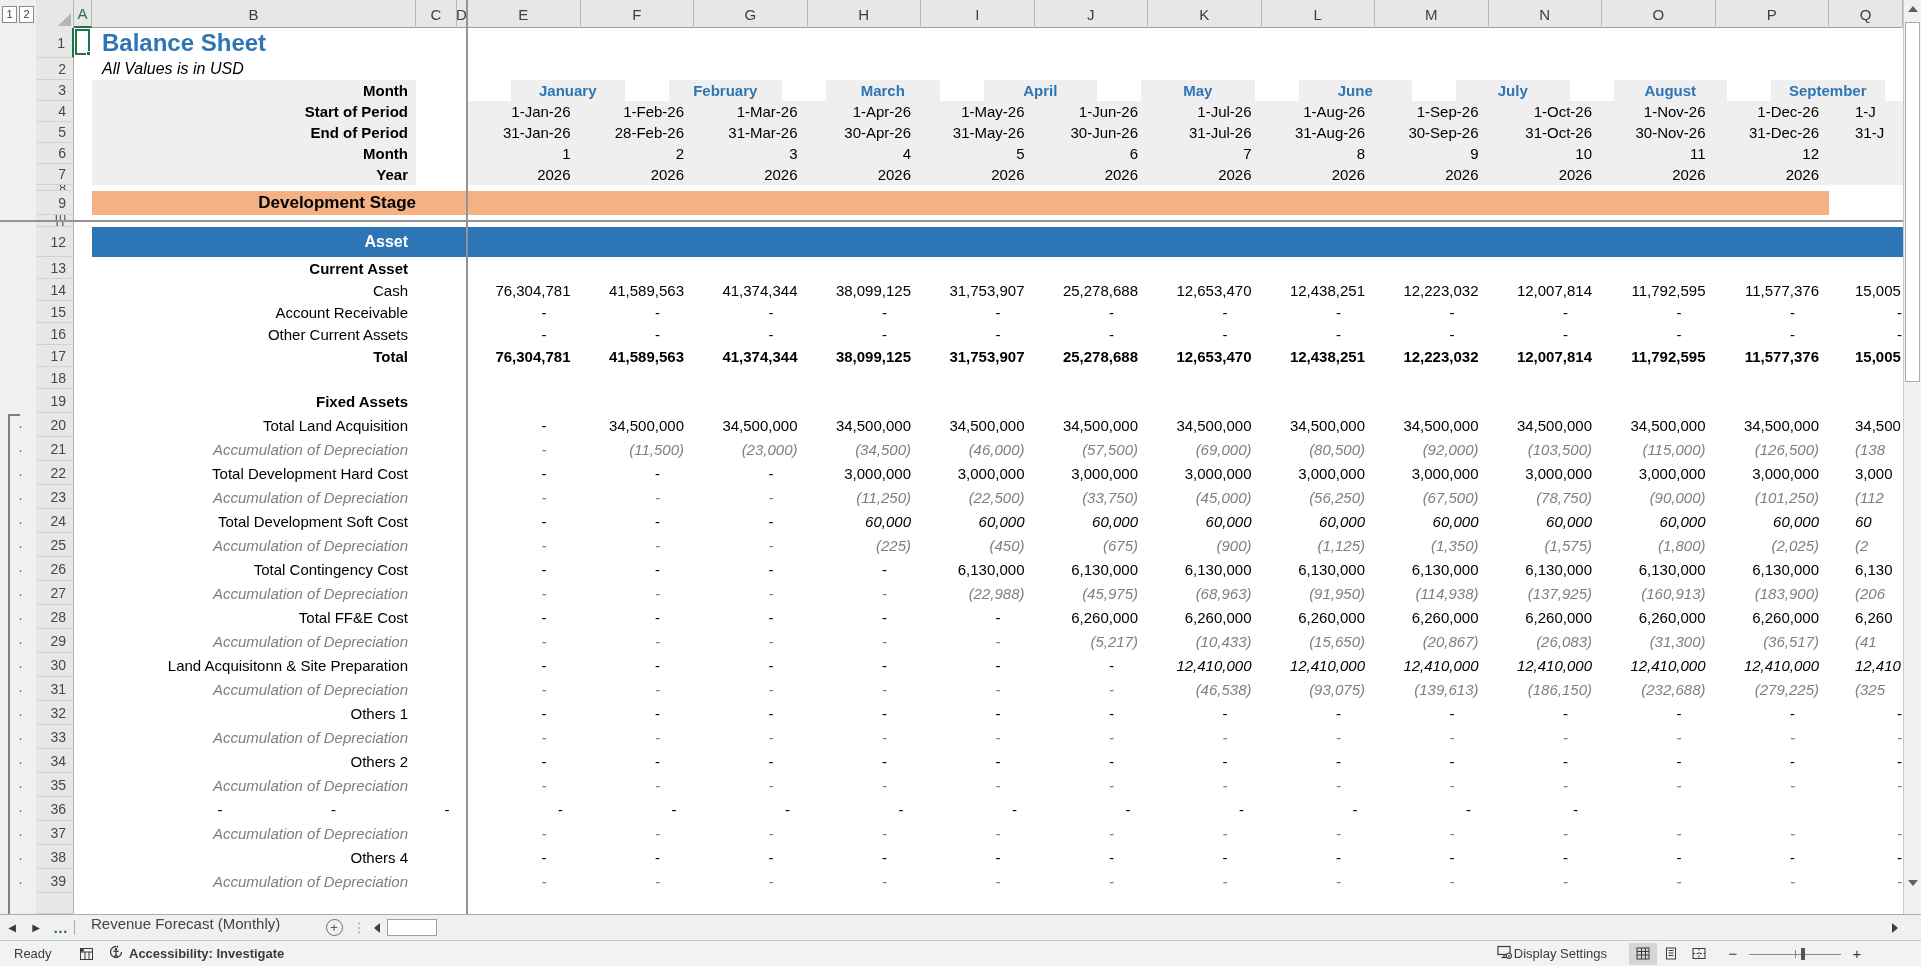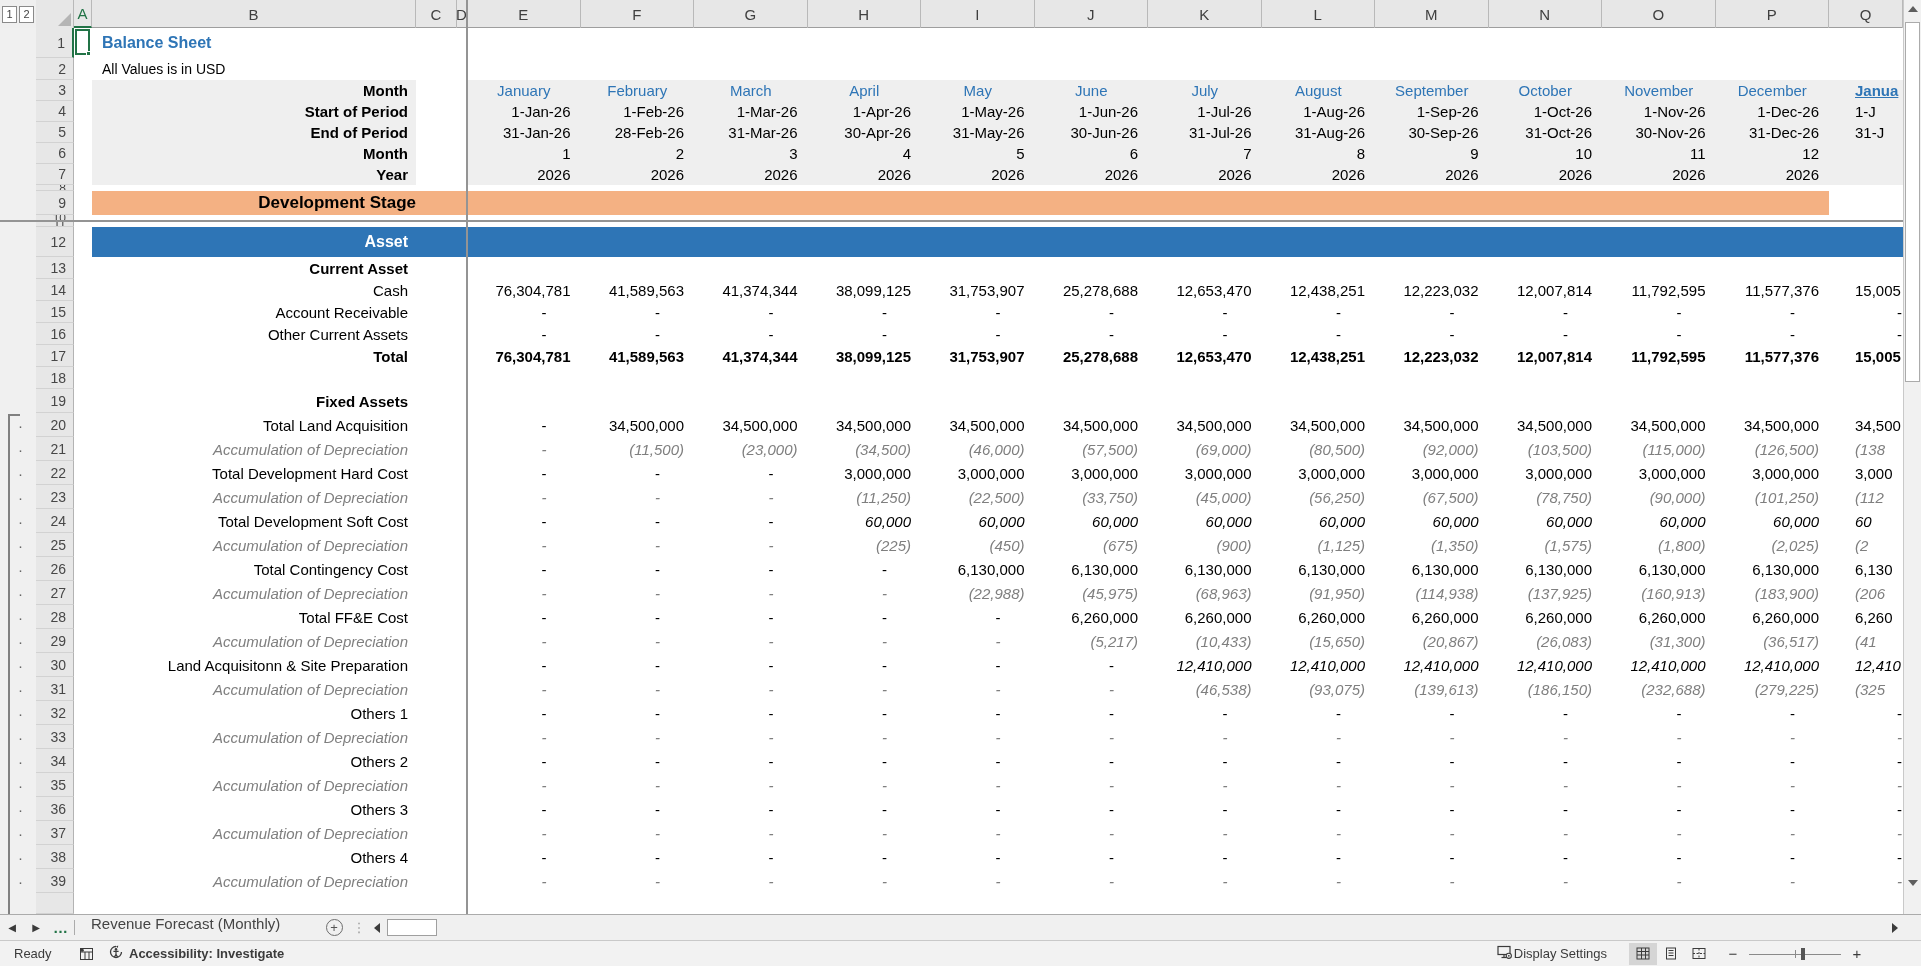--- a/index.html
+++ b/index.html
@@ -32,32 +32,32 @@
   .ac{width:18px;flex-shrink:0;position:relative;}
   .bc{width:324px;flex-shrink:0;display:flex;align-items:center;justify-content:flex-end;
       padding-right:8px;font-size:15px;overflow:hidden;white-space:nowrap;}
   .cd{width:51px;flex-shrink:0;}
   .c{width:113.5px;flex-shrink:0;display:flex;align-items:center;justify-content:flex-end;
      padding-right:10px;font-size:15px;overflow:hidden;white-space:nowrap;}
   .q{width:74px;flex-shrink:0;display:flex;align-items:center;justify-content:flex-start;
      padding-left:26px;font-size:15px;overflow:hidden;white-space:nowrap;}
   .c.dash{padding-right:34px;}
   .q.dash{padding-left:68px;}
-  .c.mon{justify-content:center;padding-right:0;font-weight:normal;color:#2E75B6;}
+  .c.mon{justify-content:center;padding-right:0;font-weight:bold;color:#2E75B6;margin-left:44px;}
   .q.mon{justify-content:flex-start;font-weight:bold;color:#2E75B6;text-decoration:underline;}
   .hbg{background:#EFEFEF;}
   .hlabel{background:#EFEFEF;font-weight:bold;}
   .lb-b{font-weight:bold;}
   .lb-acc{color:#7F7F7F;font-style:italic;}
   .v-acc{color:#7F7F7F;font-style:italic;}
   .v-it{font-style:italic;}
   .v-b{font-weight:bold;}
-  .title-cell{justify-content:flex-start;padding-left:10px;font-size:16px;font-weight:bold;
+  .title-cell{justify-content:flex-start;padding-left:10px;font-size:24px;font-weight:bold;
               color:#2E75B6;}
-  .subtitle-cell{justify-content:flex-start;padding-left:10px;font-size:14px;}
+  .subtitle-cell{justify-content:flex-start;padding-left:10px;font-size:16px;font-style:italic;}
   .devbar{width:1737px;flex-shrink:0;background:#F4B183;position:relative;display:flex;
           align-items:center;}
   .devlabel{position:absolute;left:0;width:324px;text-align:right;font-weight:bold;font-size:17px;}
   .secbar{width:1850px;flex-shrink:0;background:#2E75B6;position:relative;display:flex;
           align-items:center;padding-left:44px;}
   .seclabel{position:absolute;left:0;width:316px;text-align:right;font-weight:bold;font-size:16px;
             color:#fff;}
   .selbox{position:absolute;left:1px;top:1px;width:15px;height:26px;border:2px solid #217346;}
   .selhandle{position:absolute;right:-3px;bottom:-3px;width:5px;height:5px;background:#217346;
              border:1px solid #fff;}
@@ -790,21 +790,20 @@
         <div class="c dash v-acc">-</div>
         <div class="c dash v-acc">-</div>
         <div class="c dash v-acc">-</div>
         <div class="c dash v-acc">-</div>
         <div class="q dash v-acc">-</div>
       </div>
       <div class="row" style="height: 24px;">
         <div class="oc">·</div>
         <div class="rn">36</div>
         <div class="ac"></div>
-        <div class="bc">Others 3</div>
         <div class="cd"></div>
         <div class="c dash">-</div>
         <div class="c dash">-</div>
         <div class="c dash">-</div>
         <div class="c dash">-</div>
         <div class="c dash">-</div>
         <div class="c dash">-</div>
         <div class="c dash">-</div>
         <div class="c dash">-</div>
         <div class="c dash">-</div>

